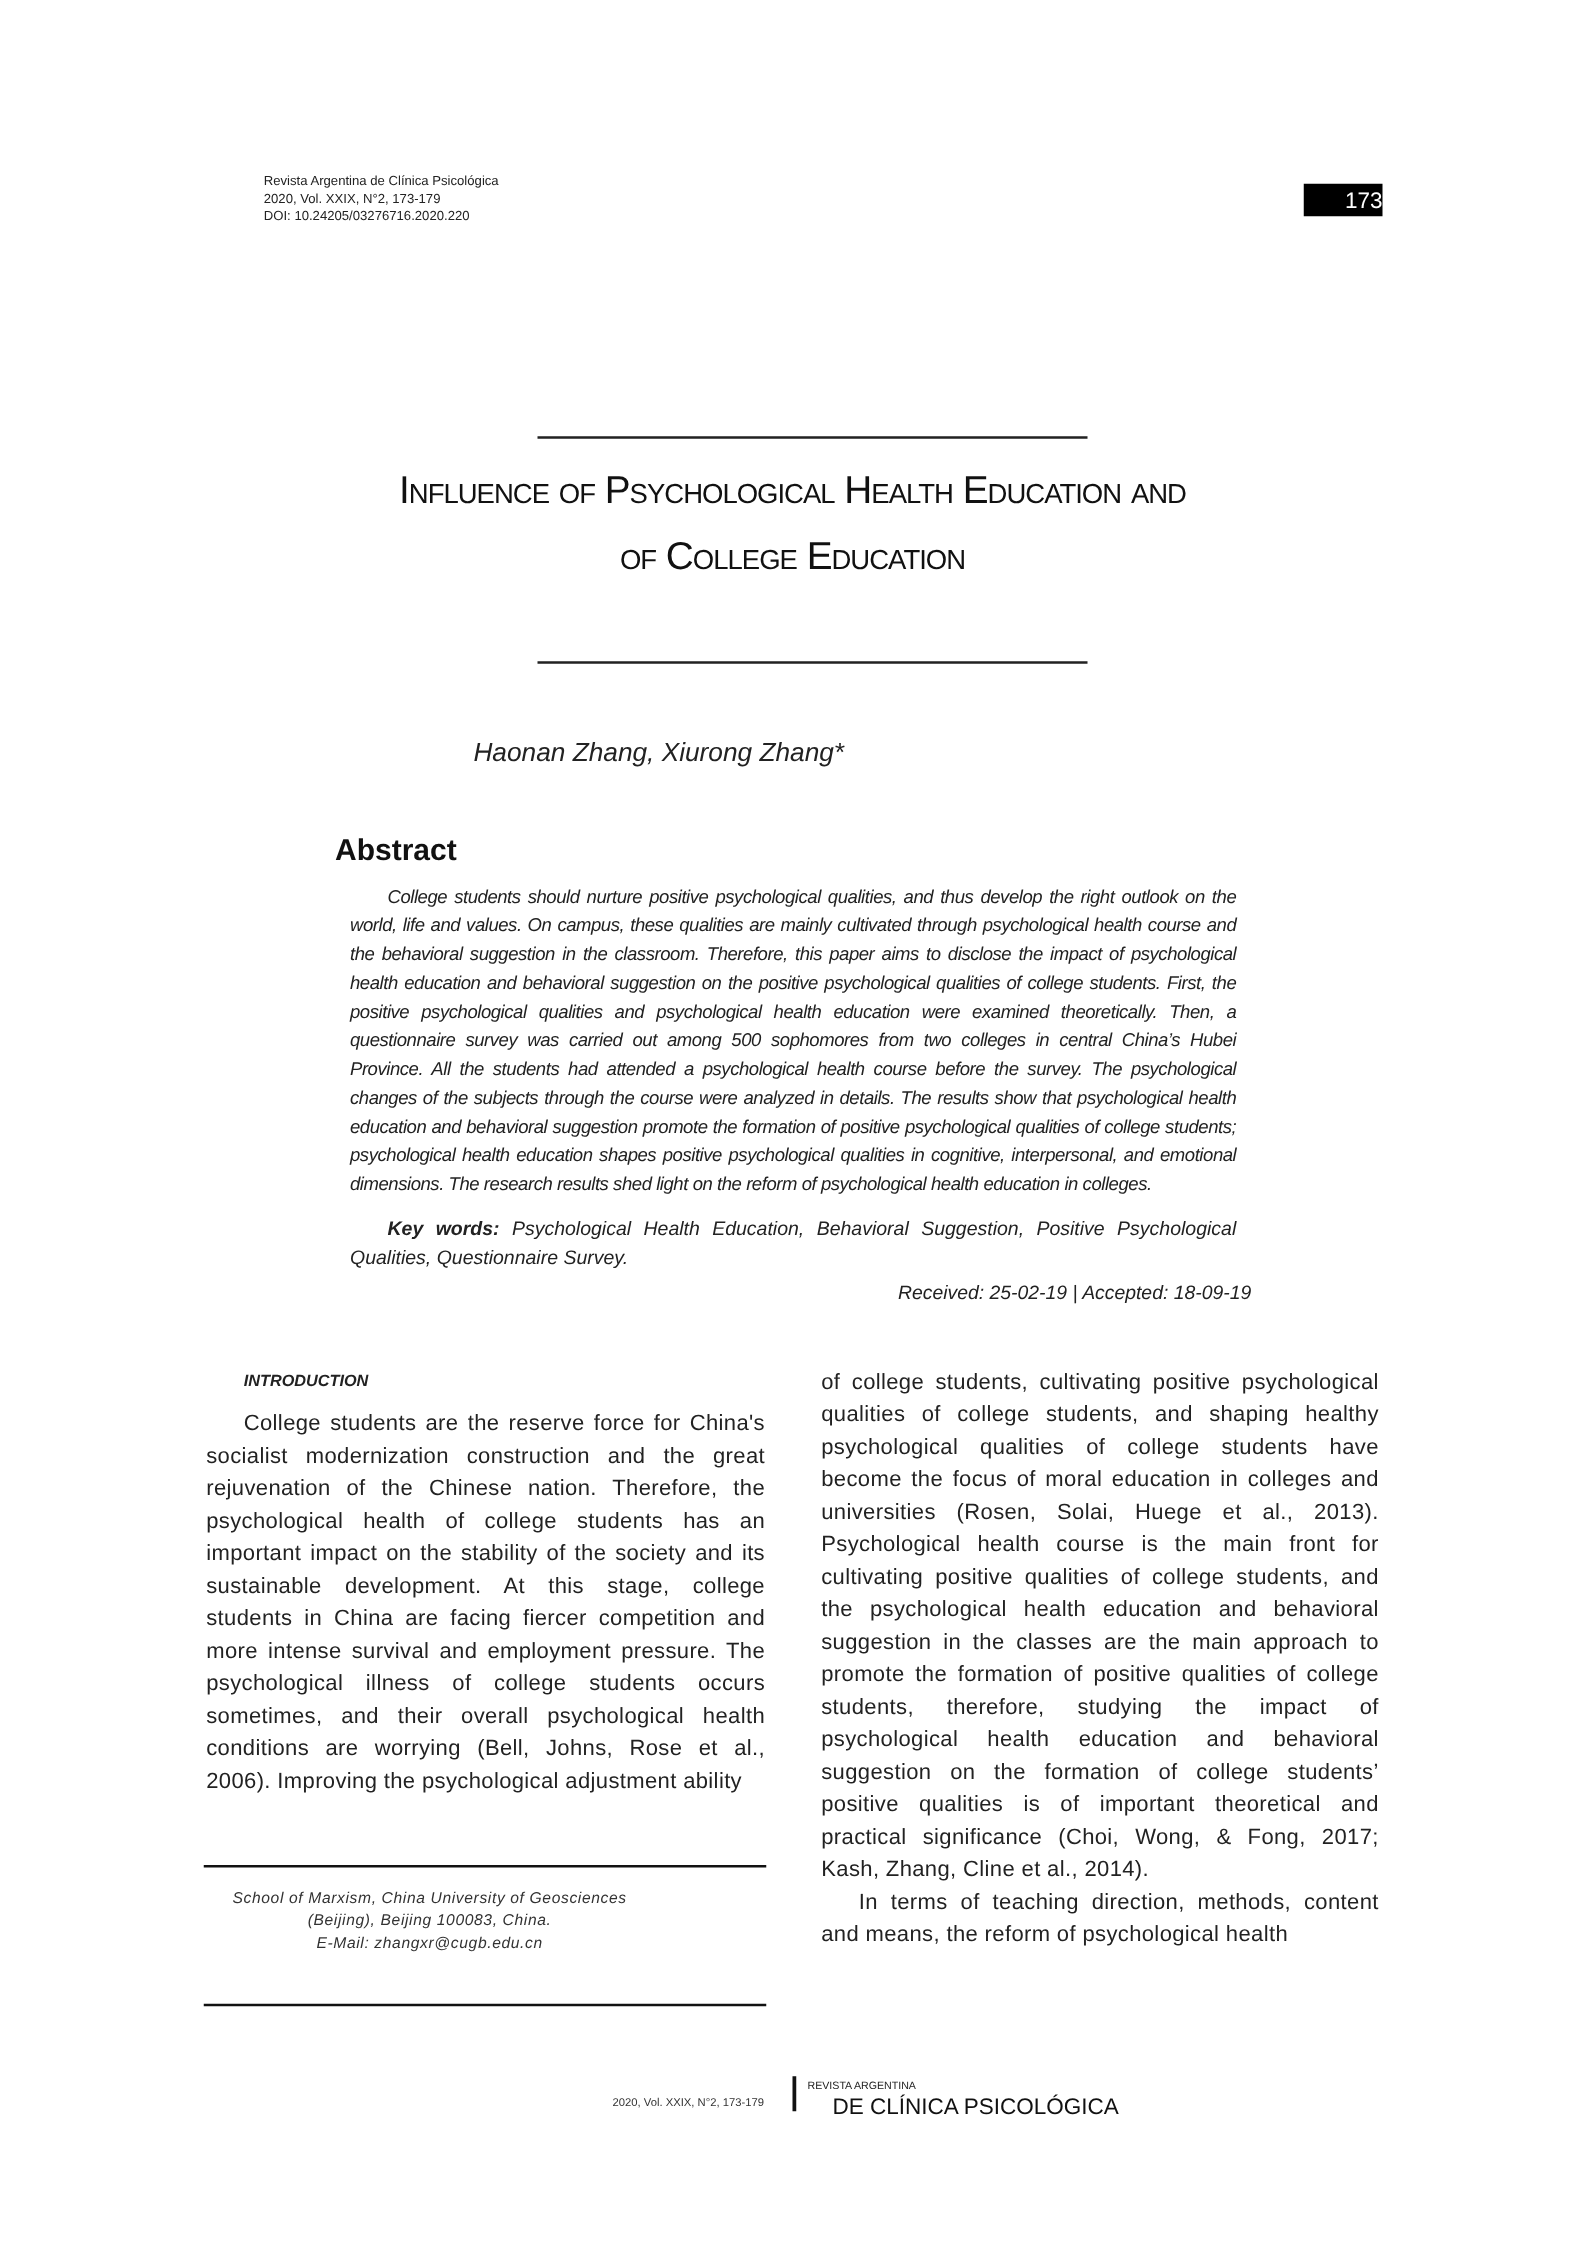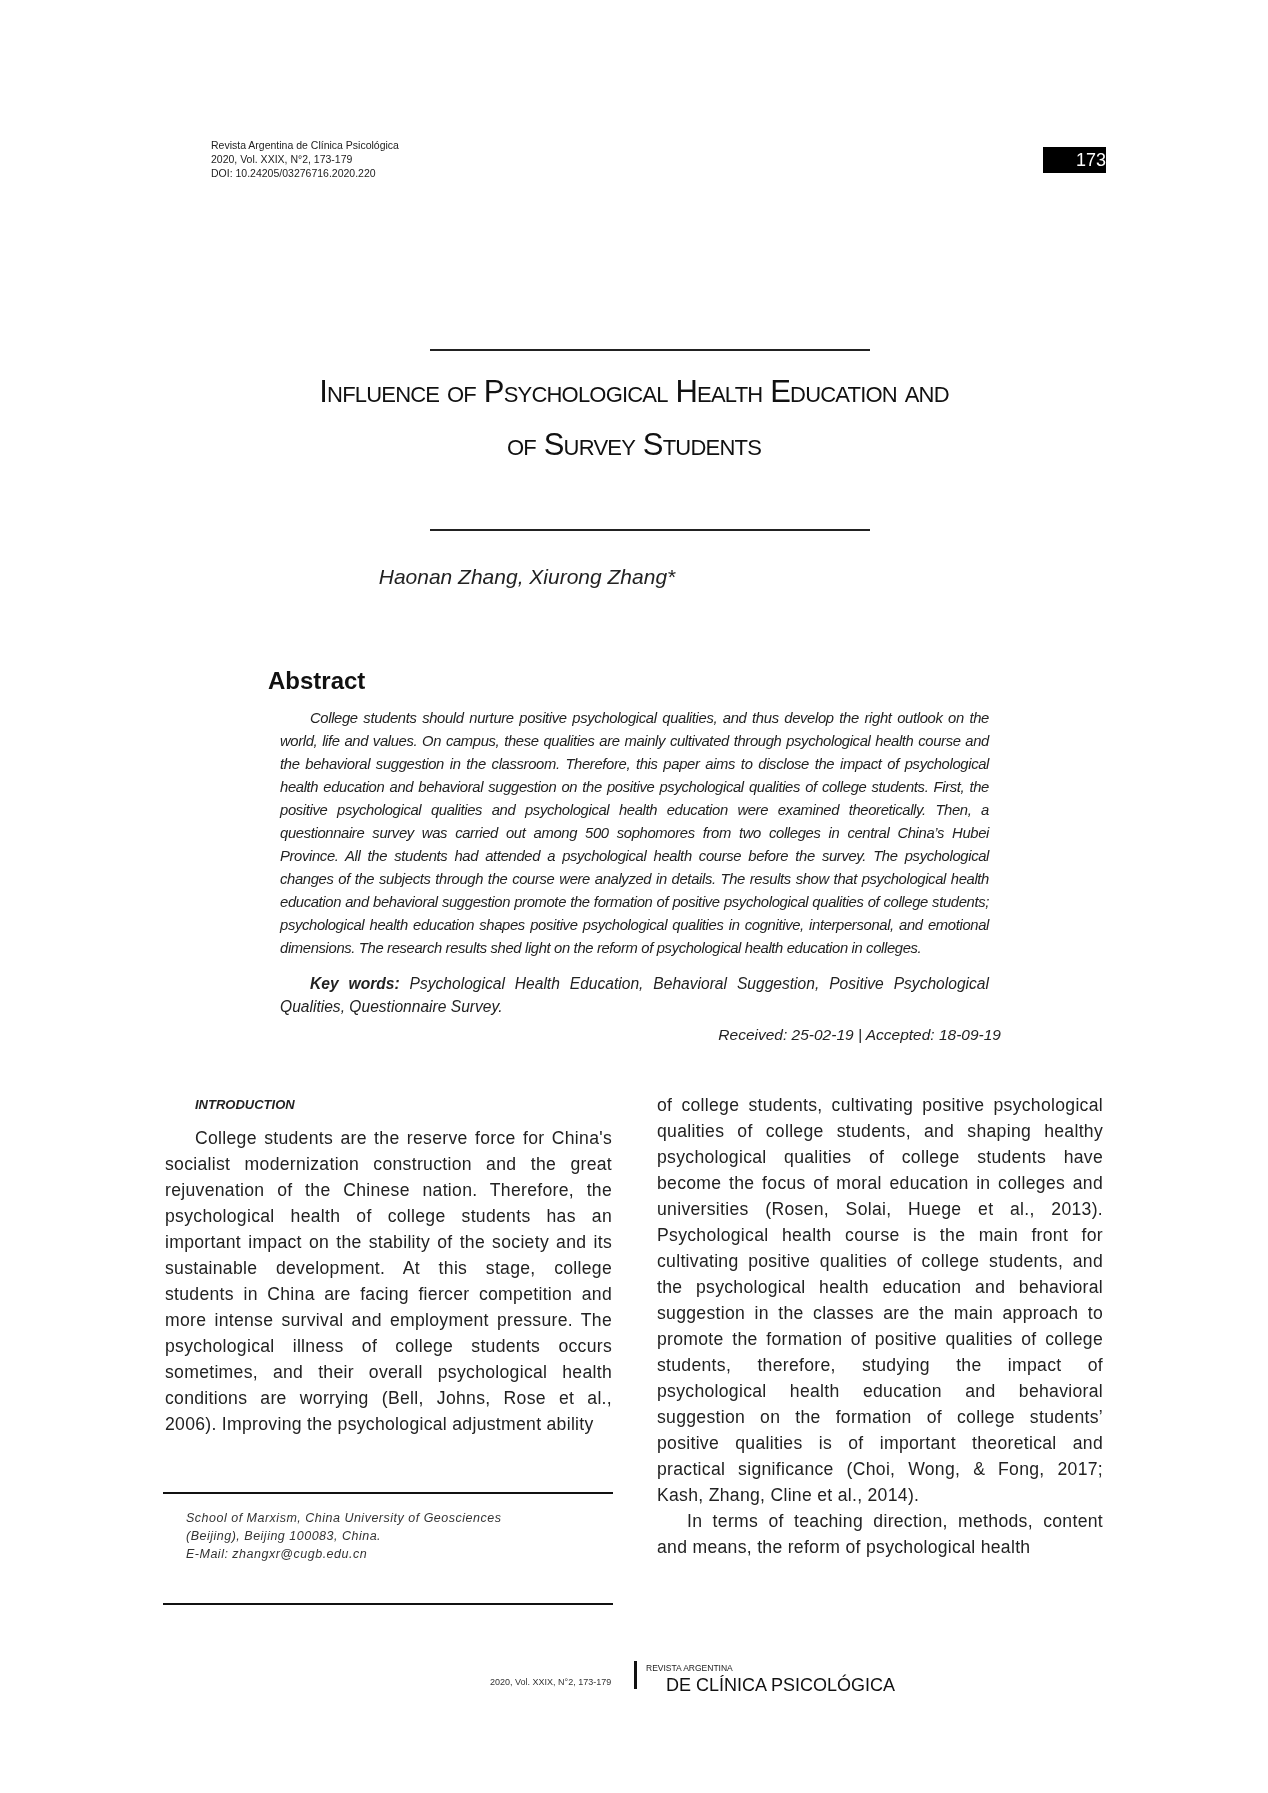--- a/index.html
+++ b/index.html
@@ -11,61 +11,61 @@
 
   .page-badge { left: 1043px; top: 147px; width: 63px; height: 26px; background: #000; color: #fff; font-size: 18px; line-height: 26px; text-align: right; }
 
   .rule { background: #222; height: 1.5px; }
   .title-rule-top { left: 430px; top: 349px; width: 440px; }
   .title-rule-bottom { left: 430px; top: 529px; width: 440px; }
 
   .title { left: 100px; top: 365px; width: 1068px; text-align: center; font-size: 31px; line-height: 53px; letter-spacing: -0.8px; color: #111; font-variant: small-caps; }
   .title div { white-space: nowrap; }
 
-  .authors { left: 0; top: 565px; width: 1054px; text-align: center; font-style: italic; font-size: 21px; color: #222; }
+  .authors { left: 0; top: 591px; width: 1054px; text-align: center; font-style: italic; font-size: 21px; color: #222; }
 
   .abstract-head { left: 268px; top: 667px; font-weight: bold; font-size: 24px; color: #111; }
   .abstract-body { left: 268px; top: 695px; width: 733px; font-style: italic; font-size: 14.8px; line-height: 23px; text-align: justify; color: #222; letter-spacing: -0.35px; }
   .abstract-body p { margin: 12px; text-indent: 30px; }
   .keywords { margin: 0; text-indent: 30px; font-size: 15.6px; letter-spacing: 0; line-height: 23px; }
   .keywords b { font-style: italic; }
   .received { left: 600px; top: 1026px; width: 401px; text-align: right; font-style: italic; font-size: 15.5px; color: #222; }
 
   .col { font-size: 17.6px; line-height: 26px; text-align: justify; color: #222; letter-spacing: 0.3px; }
   .col-left { left: 165px; top: 1092px; width: 447px; }
   .col-right { left: 657px; top: 1092px; width: 446px; }
   .col p { margin: 0; }
   .indent { text-indent: 30px; }
   .section-head { font-weight: bold; font-size: 13px; margin-left: 30px !important; letter-spacing: 0; font-style: italic; }
   .last-line { text-align-last: left; }
 
   .fn-rule-top { left: 163px; top: 1492px; width: 450px; height: 2px; background: #111; }
   .fn-rule-bottom { left: 163px; top: 1603px; width: 450px; height: 2px; background: #111; }
-  .footnote { left: 186px; top: 1509px; font-style: italic; font-size: 12.5px; line-height: 18px; color: #333; letter-spacing: 0.5px; }
+  .footnote { left: 186px; top: 1509px; font-style: italic; font-size: 12.5px; line-height: 18px; color: #333; letter-spacing: 0.5px; text-align: center; }
   .footnote div { white-space: nowrap; }
 
   .footer-left { left: 490px; top: 1677px; font-size: 9px; color: #333; white-space: nowrap; }
   .footer-bar { left: 634px; top: 1661px; width: 3px; height: 28px; background: #111; }
   .footer-journal-top { left: 646px; top: 1663px; font-size: 8.5px; color: #222; white-space: nowrap; }
   .footer-journal-bottom { left: 646px; top: 1675px; font-size: 18px; font-weight: normal; color: #111; white-space: nowrap; margin-left: 20px; }
 </style>
 </head>
 <body>
 
 <div class="abs journal-meta">
   <div>Revista Argentina de Clínica Psicológica</div>
   <div>2020, Vol. XXIX, N°2, 173-179</div>
   <div>DOI: 10.24205/03276716.2020.220</div>
 </div>
 <div class="abs page-badge">173</div>
 
 <div class="abs rule title-rule-top"></div>
 <div class="abs title">
   <div>Influence of Psychological Health Education and</div>
-  <div>of Survey Students</div>
+  <div>of College Education</div>
 </div>
 <div class="abs rule title-rule-bottom"></div>
 
 <div class="abs authors">Haonan Zhang, Xiurong Zhang*</div>
 
 <div class="abs abstract-head">Abstract</div>
 <div class="abs abstract-body">
   <p class="last-line">College students should nurture positive psychological qualities, and thus develop the right outlook on the world, life and values. On campus, these qualities are mainly cultivated through psychological health course and the behavioral suggestion in the classroom. Therefore, this paper aims to disclose the impact of psychological health education and behavioral suggestion on the positive psychological qualities of college students. First, the positive psychological qualities and psychological health education were examined theoretically. Then, a questionnaire survey was carried out among 500 sophomores from two colleges in central China’s Hubei Province. All the students had attended a psychological health course before the survey. The psychological changes of the subjects through the course were analyzed in details. The results show that psychological health education and behavioral suggestion promote the formation of positive psychological qualities of college students; psychological health education shapes positive psychological qualities in cognitive, interpersonal, and emotional dimensions. The research results shed light on the reform of psychological health education in colleges.</p>
   <p class="keywords last-line"><b>Key words:</b> <span>Psychological Health Education, Behavioral Suggestion, Positive Psychological Qualities, Questionnaire Survey.</span></p>
 </div>

